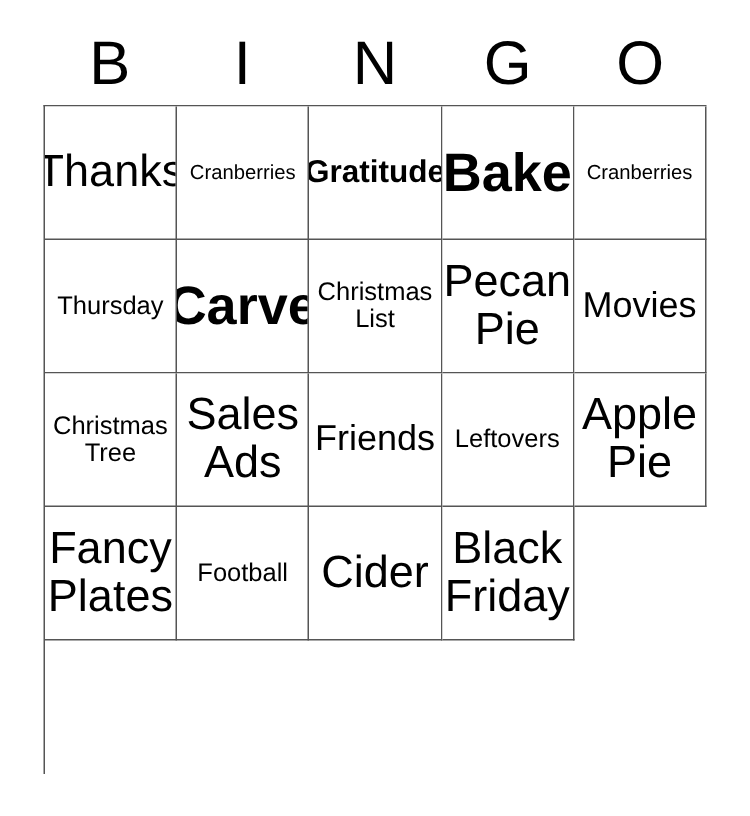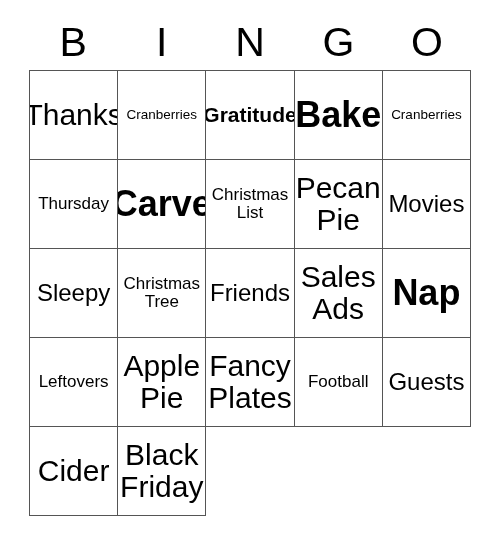--- a/index.html
+++ b/index.html
@@ -128,54 +128,45 @@
         <span class="cell-text">Christmas
 List</span>
       </div>
       <div class="bingo-cell fs-lg">
         <span class="cell-text">Pecan
 Pie</span>
       </div>
       <div class="bingo-cell fs-md">
         <span class="cell-text">Movies</span>
       </div>
-      <div class="bingo-cell fs-md">
-        <span class="cell-text">Sleepy</span>
-      </div>
       <div class="bingo-cell fs-xs">
         <span class="cell-text">Christmas
 Tree</span>
-      </div>
-      <div class="bingo-cell fs-md">
-        <span class="cell-text">Friends</span>
       </div>
       <div class="bingo-cell fs-lg">
         <span class="cell-text">Sales
 Ads</span>
       </div>
-      <div class="bingo-cell fs-xl">
-        <span class="cell-text">Nap</span>
+      <div class="bingo-cell fs-md">
+        <span class="cell-text">Friends</span>
       </div>
       <div class="bingo-cell fs-xs">
         <span class="cell-text">Leftovers</span>
       </div>
       <div class="bingo-cell fs-lg">
         <span class="cell-text">Apple
 Pie</span>
       </div>
       <div class="bingo-cell fs-lg">
         <span class="cell-text">Fancy
 Plates</span>
       </div>
       <div class="bingo-cell fs-xs">
         <span class="cell-text">Football</span>
       </div>
-      <div class="bingo-cell fs-md">
-        <span class="cell-text">Guests</span>
-      </div>
       <div class="bingo-cell fs-lg">
         <span class="cell-text">Cider</span>
       </div>
       <div class="bingo-cell fs-lg">
         <span class="cell-text">Black
 Friday</span>
       </div>
     </div>
 
 </div>

